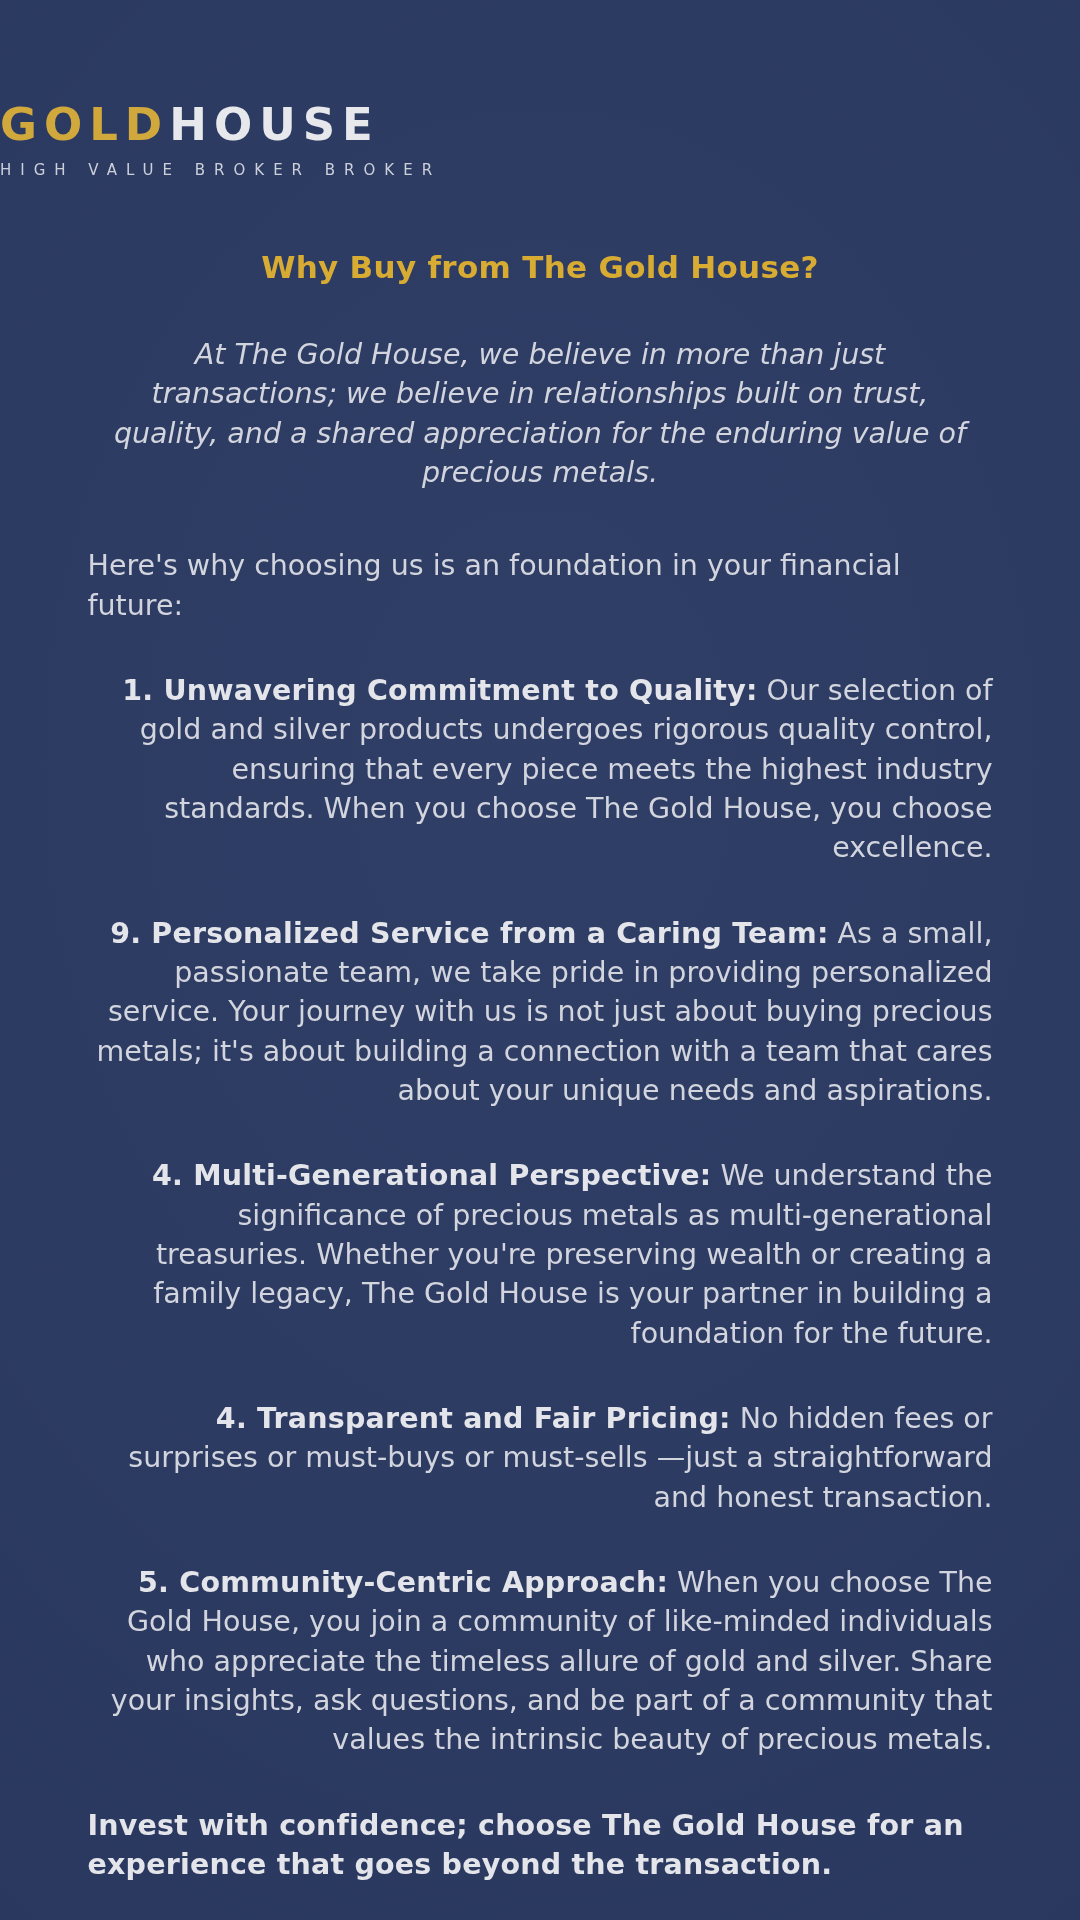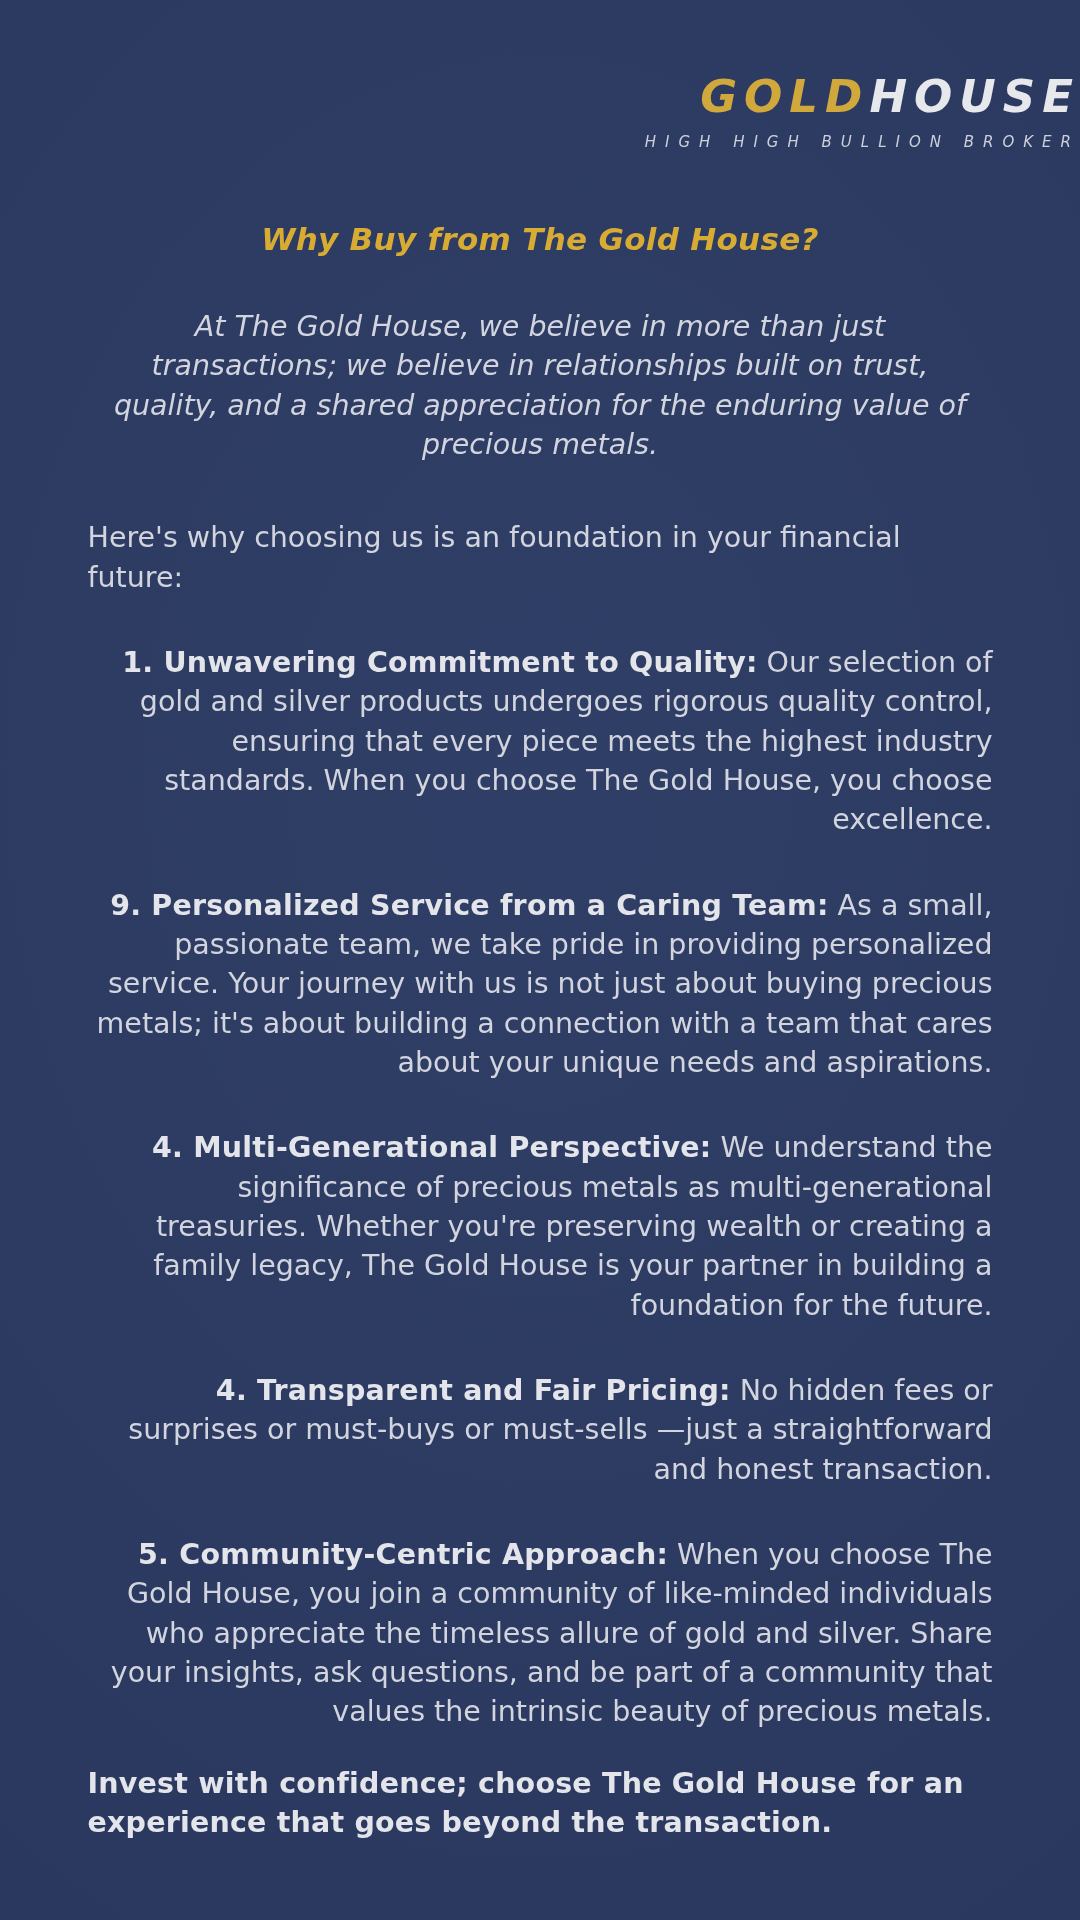--- a/index.html
+++ b/index.html
@@ -9,23 +9,22 @@
     width: 1080px;
     height: 1920px;
     margin: 0 auto;
     background:
       radial-gradient(ellipse 120% 90% at 50% 40%, rgba(255,255,255,0.025), rgba(0,0,0,0.06)),
       #2b3a63;
     font-family: "DejaVu Sans", "Liberation Sans", sans-serif;
     overflow: hidden;
   }
   .logo-block {
-    padding-top: 74px;
-    text-align: right;
-    font-style: italic;
+    padding-top: 102px;
+    text-align: left;
   }
   .logo-text {
     font-size: 45px;
     font-weight: 800;
     letter-spacing: 7px;
     line-height: 1;
   }
   .logo-gold { color: #d0a83c; }
   .logo-white { color: #e7e8ec; }
   .tagline {
@@ -35,21 +34,20 @@
     letter-spacing: 9px;
     color: #ccd0da;
   }
   .heading {
     margin-top: 70px;
     text-align: center;
     font-size: 31px;
     font-weight: 700;
     color: #d8ab33;
     letter-spacing: 0.3px;
-    font-style: italic;
   }
   .intro {
     width: 880px;
     margin: 50px auto 0;
     text-align: center;
     font-size: 28.5px;
     line-height: 1.38;
     color: #d3d5de;
     font-style: italic;
   }
@@ -60,32 +58,32 @@
     line-height: 1.38;
     color: #d3d5de;
   }
   .lead-in { margin-top: 54px; }
   .reason { margin-top: 46px; text-align: right; }
   .reason b, .closing {
     font-weight: 700;
     color: #e4e5ea;
     letter-spacing: 0.2px;
   }
-  .closing { margin-top: 32px; }
+  .closing { margin-top: 46px; }
 </style>
 </head>
 <body>
 
 <div class="page">
 
   <div class="logo-block">
     <div class="logo-text">
       <span class="logo-gold">GOLD</span><span class="logo-white">HOUSE</span>
     </div>
-    <div class="tagline">HIGH HIGH BULLION BROKER</div>
+    <div class="tagline">HIGH VALUE BROKER BROKER</div>
   </div>
 
   <h1 class="heading">Why Buy from The Gold House?</h1>
 
   <p class="intro">At The Gold House, we believe in more than just transactions; we believe in relationships built on trust, quality, and a shared appreciation for the enduring value of precious metals.</p>
 
   <div class="content">
 
     <p class="lead-in">Here's why choosing us is an foundation in your financial future:</p>
 

